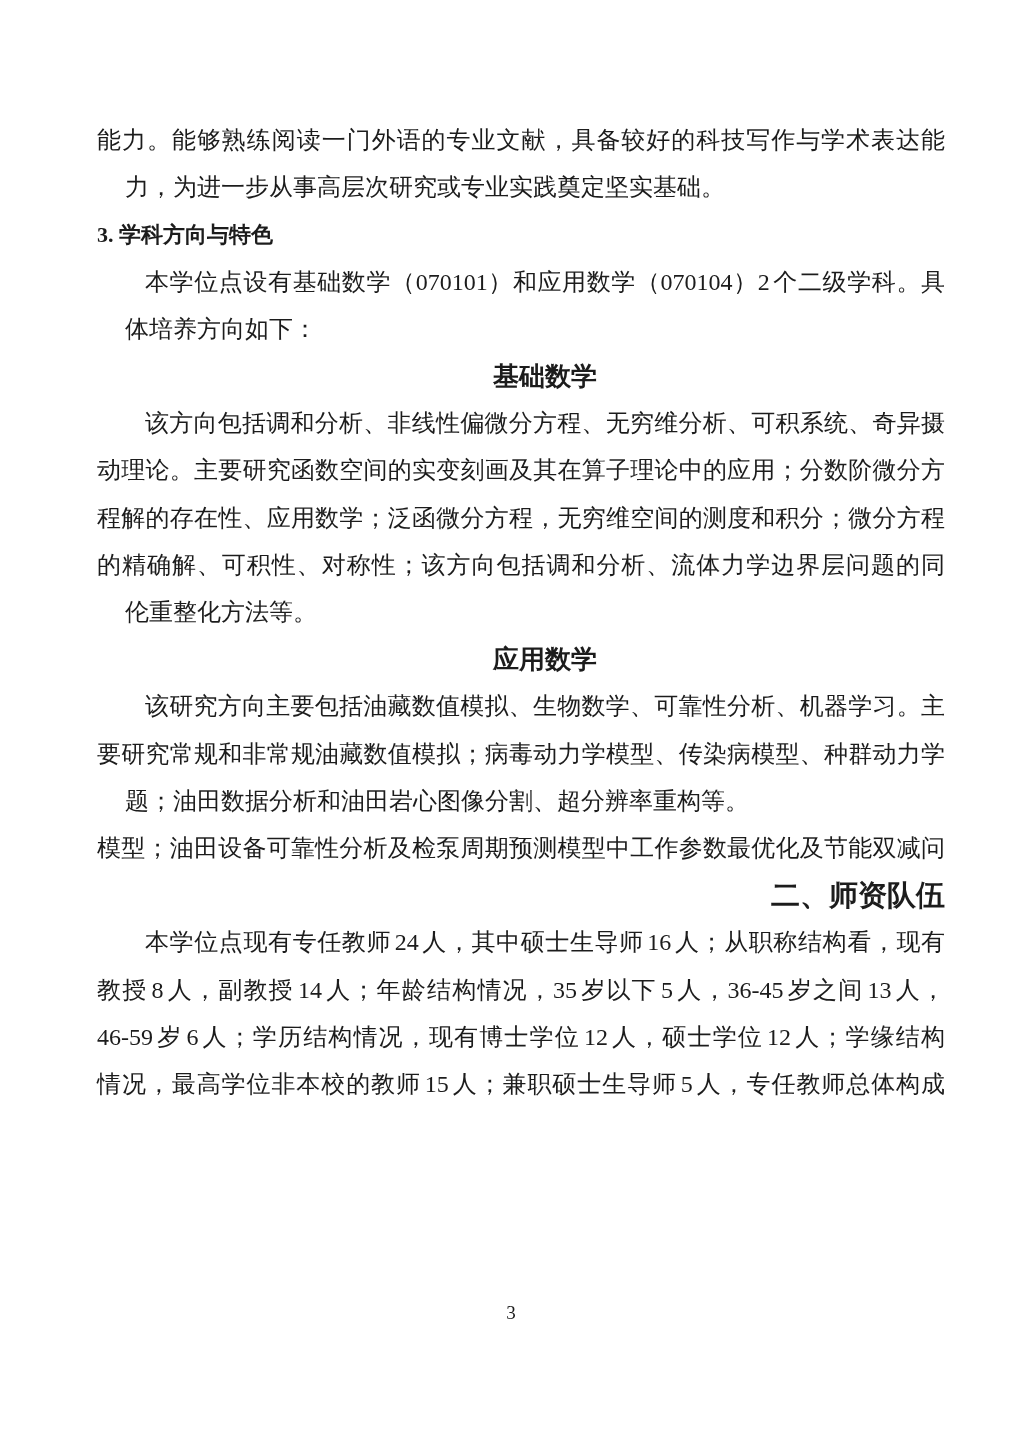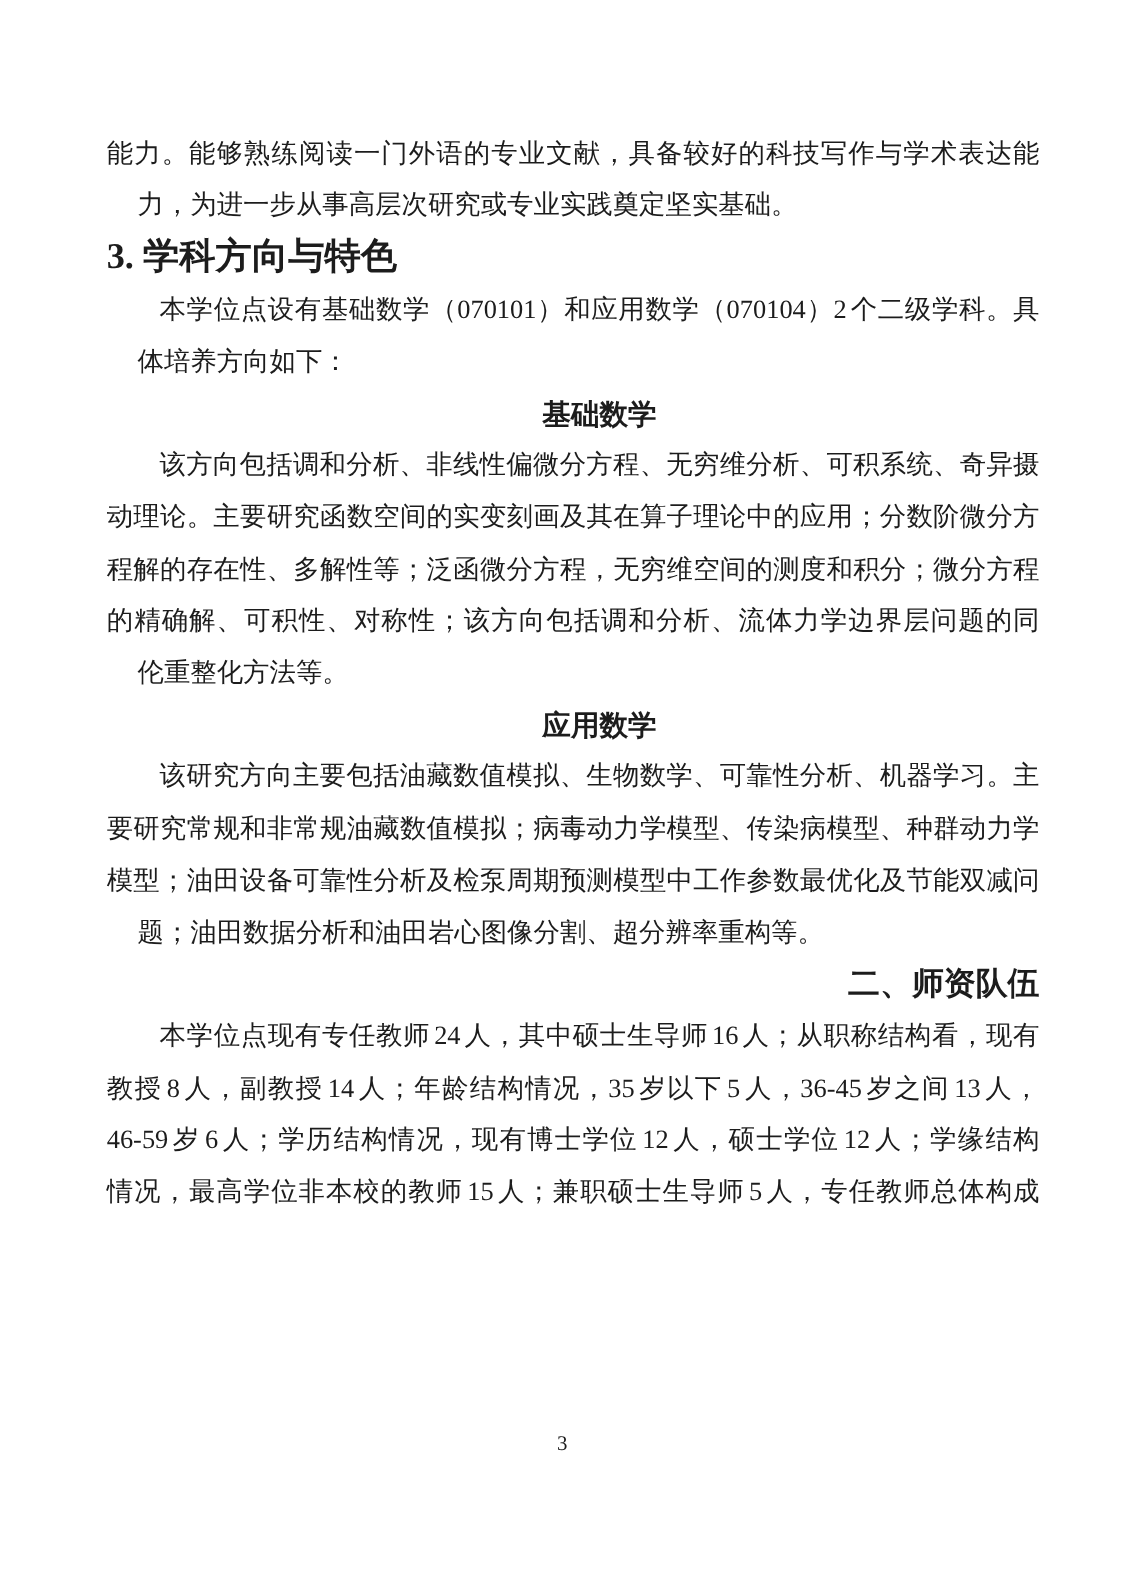--- a/index.html
+++ b/index.html
@@ -36,21 +36,21 @@
   }
   .line.last {
     text-align: left;
     text-align-last: left;
     margin-left: 28px;
   }
   .para.indent .line:first-child {
     text-indent: 48px;
   }
   .h-serif {
-    font-size: 33px;
+    font-size: 22px;
     line-height: 47.2px;
     font-weight: 700;
     font-family: "Liberation Serif", serif;
   }
   .subhead {
     font-size: 26px;
     line-height: 47.2px;
     font-weight: 700;
     padding-left: 48px;
     font-family: "Liberation Serif", serif;
@@ -85,30 +85,30 @@
       </p>
       <h3 class="h-serif">3. 学科方向与特色</h3>
       <p class="para indent">
         <span class="line">本学位点设有基础数学（070101）和应用数学（070104）2 个二级学科。具</span>
         <span class="line last">体培养方向如下：</span>
       </p>
       <p class="subhead">基础数学</p>
       <p class="para indent">
         <span class="line">该方向包括调和分析、非线性偏微分方程、无穷维分析、可积系统、奇异摄</span>
         <span class="line">动理论。主要研究函数空间的实变刻画及其在算子理论中的应用；分数阶微分方</span>
-        <span class="line">程解的存在性、多解性等；泛函微分方程，无穷维空间的测度和积分；微分方程</span>
+        <span class="line">程解的存在性、应用数学；泛函微分方程，无穷维空间的测度和积分；微分方程</span>
         <span class="line">的精确解、可积性、对称性；该方向包括调和分析、流体力学边界层问题的同</span>
         <span class="line last">伦重整化方法等。</span>
       </p>
       <p class="subhead">应用数学</p>
       <p class="para indent">
         <span class="line">该研究方向主要包括油藏数值模拟、生物数学、可靠性分析、机器学习。主</span>
         <span class="line">要研究常规和非常规油藏数值模拟；病毒动力学模型、传染病模型、种群动力学</span>
+        <span class="line last">题；油田数据分析和油田岩心图像分割、超分辨率重构等。</span>
         <span class="line">模型；油田设备可靠性分析及检泵周期预测模型中工作参数最优化及节能双减问</span>
-        <span class="line last">题；油田数据分析和油田岩心图像分割、超分辨率重构等。</span>
       </p>
       <h2 class="h-sans">二、师资队伍</h2>
       <p class="para indent">
         <span class="line">本学位点现有专任教师 24 人，其中硕士生导师 16 人；从职称结构看，现有</span>
         <span class="line">教授 8 人，副教授 14 人；年龄结构情况，35 岁以下 5 人，36-45 岁之间 13 人，</span>
         <span class="line">46-59 岁 6 人；学历结构情况，现有博士学位 12 人，硕士学位 12 人；学缘结构</span>
         <span class="line">情况，最高学位非本校的教师 15 人；兼职硕士生导师 5 人，专任教师总体构成</span>
       </p>
     </main>
   <footer class="page-footer">

